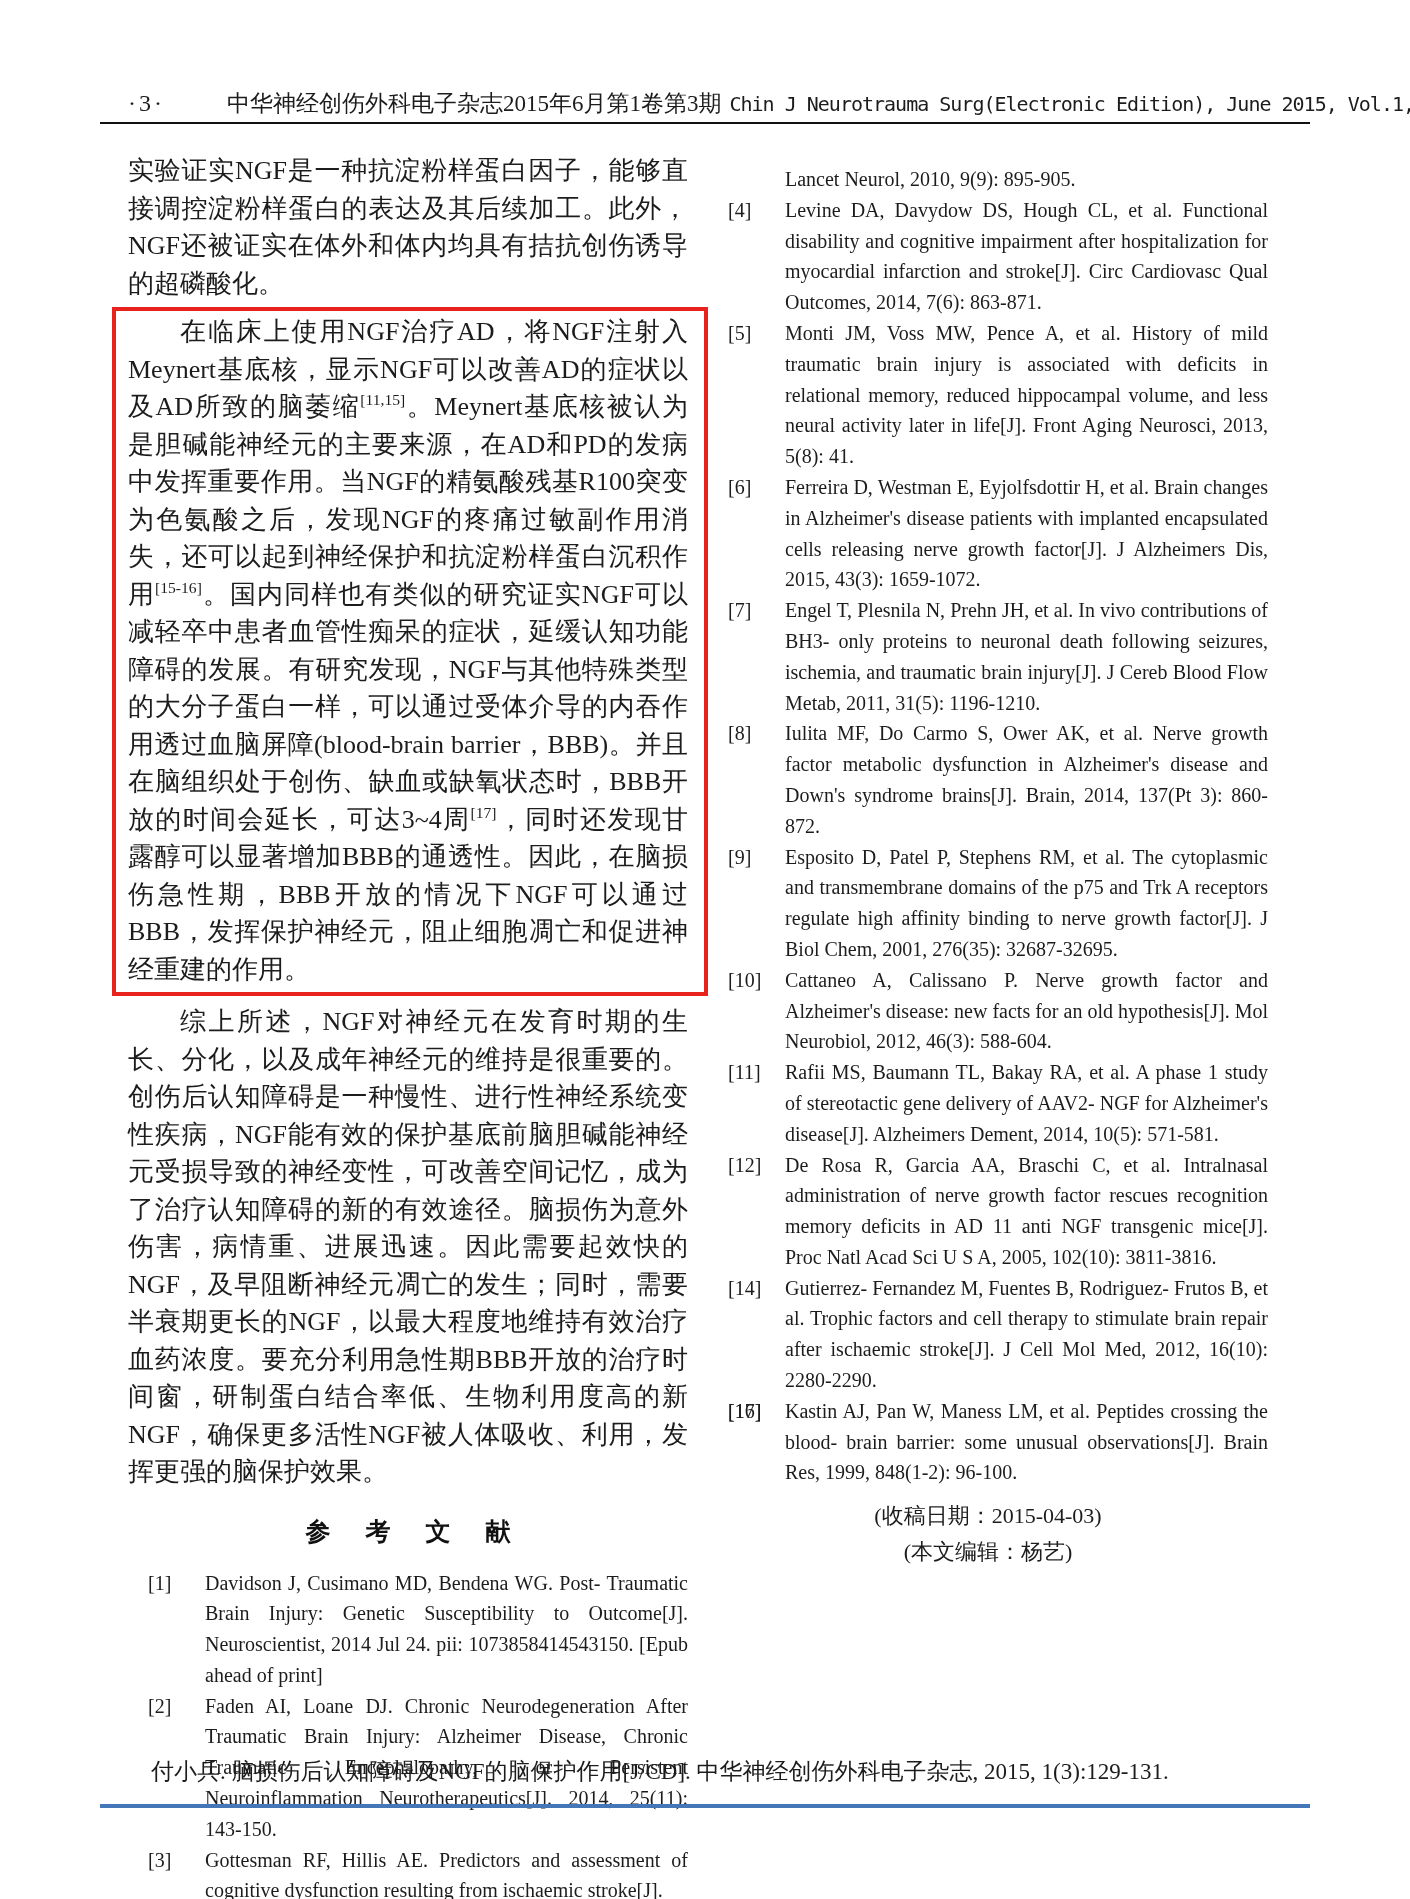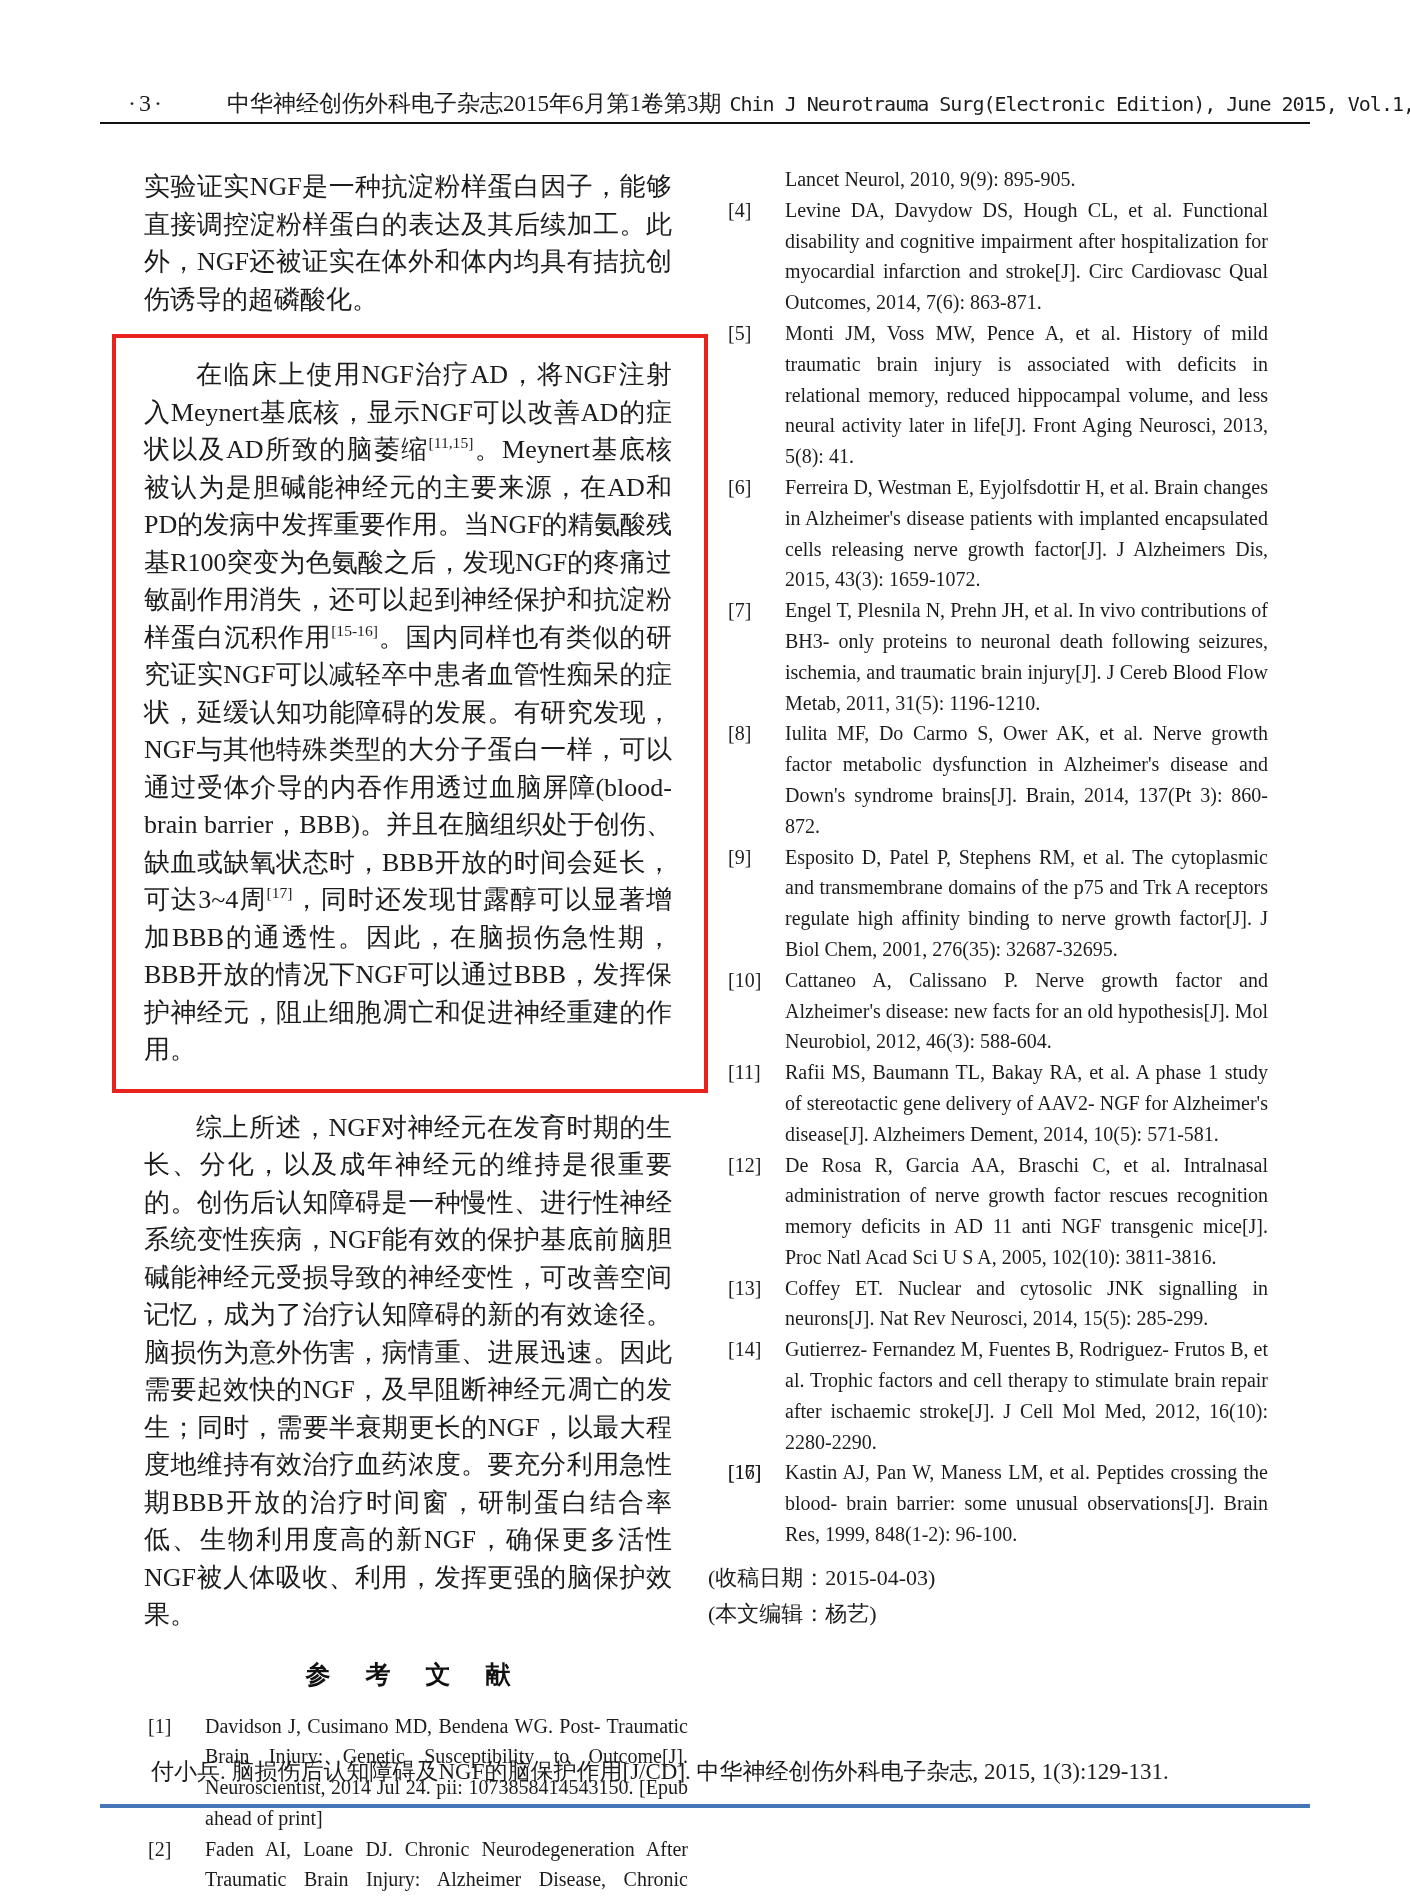--- a/index.html
+++ b/index.html
@@ -38,21 +38,21 @@
     background: #111111;
   }
 
   
   .col { position: absolute; width: 560px; }
   .col-left  { left: 128px; top: 152px; }
   .col-right { left: 708px; top: 164px; }
 
   
   .cn-para {
-    margin: 16px;
+    margin: 0;
     font-size: 26px;
     line-height: 37.5px;
     text-align: justify;
     text-indent: 2em;
   }
   .cn-para.no-indent { text-indent: 0; }
   .cn-para sup {
     font-size: 0.60em;
     line-height: 0;
     vertical-align: super;
@@ -74,21 +74,21 @@
     text-indent: 14px;
     color: #111111;
   }
 
   
   .refs { font-size: 20px; line-height: 30.8px; }
   .ref-item { position: relative; padding-left: 77px; text-align: justify; }
   .ref-num { position: absolute; left: 20px; top: 0; }
 
   .received {
-    text-align: left;
+    text-align: center;
     font-size: 22px;
     line-height: 36px;
   }
   .received.first { margin-top: 10px; }
 
   
   .footer-citation {
     position: absolute;
     left: 151px; top: 1756px;
     font-size: 23px;
@@ -134,21 +134,20 @@
         <div class="ref-item"><span class="ref-num"></span><span class="ref-text">Lancet Neurol, 2010, 9(9): 895-905.</span></div>
         <div class="ref-item"><span class="ref-num">[4]</span><span class="ref-text">Levine DA, Davydow DS, Hough CL, et al. Functional disability and cognitive impairment after hospitalization for myocardial infarction and stroke[J]. Circ Cardiovasc Qual Outcomes, 2014, 7(6): 863-871.</span></div>
         <div class="ref-item"><span class="ref-num">[5]</span><span class="ref-text">Monti JM, Voss MW, Pence A, et al. History of mild traumatic brain injury is associated with deficits in relational memory, reduced hippocampal volume, and less neural activity later in life[J]. Front Aging Neurosci, 2013, 5(8): 41.</span></div>
         <div class="ref-item"><span class="ref-num">[6]</span><span class="ref-text">Ferreira D, Westman E, Eyjolfsdottir H, et al. Brain changes in Alzheimer's disease patients with implanted encapsulated cells releasing nerve growth factor[J]. J Alzheimers Dis, 2015, 43(3): 1659-1072.</span></div>
         <div class="ref-item"><span class="ref-num">[7]</span><span class="ref-text">Engel T, Plesnila N, Prehn JH, et al. In vivo contributions of BH3- only proteins to neuronal death following seizures, ischemia, and traumatic brain injury[J]. J Cereb Blood Flow Metab, 2011, 31(5): 1196-1210.</span></div>
         <div class="ref-item"><span class="ref-num">[8]</span><span class="ref-text">Iulita MF, Do Carmo S, Ower AK, et al. Nerve growth factor metabolic dysfunction in Alzheimer's disease and Down's syndrome brains[J]. Brain, 2014, 137(Pt 3): 860-872.</span></div>
         <div class="ref-item"><span class="ref-num">[9]</span><span class="ref-text">Esposito D, Patel P, Stephens RM, et al. The cytoplasmic and transmembrane domains of the p75 and Trk A receptors regulate high affinity binding to nerve growth factor[J]. J Biol Chem, 2001, 276(35): 32687-32695.</span></div>
         <div class="ref-item"><span class="ref-num">[10]</span><span class="ref-text">Cattaneo A, Calissano P. Nerve growth factor and Alzheimer's disease: new facts for an old hypothesis[J]. Mol Neurobiol, 2012, 46(3): 588-604.</span></div>
         <div class="ref-item"><span class="ref-num">[11]</span><span class="ref-text">Rafii MS, Baumann TL, Bakay RA, et al. A phase 1 study of stereotactic gene delivery of AAV2- NGF for Alzheimer's disease[J]. Alzheimers Dement, 2014, 10(5): 571-581.</span></div>
         <div class="ref-item"><span class="ref-num">[12]</span><span class="ref-text">De Rosa R, Garcia AA, Braschi C, et al. Intralnasal administration of nerve growth factor rescues recognition memory deficits in AD 11 anti NGF transgenic mice[J]. Proc Natl Acad Sci U S A, 2005, 102(10): 3811-3816.</span></div>
-        <div class="ref-item"><span class="ref-num">[13]</span><span class="ref-text">Coffey ET. Nuclear and cytosolic JNK signalling in neurons[J]. Nat Rev Neurosci, 2014, 15(5): 285-299.</span></div>
         <div class="ref-item"><span class="ref-num">[14]</span><span class="ref-text">Gutierrez- Fernandez M, Fuentes B, Rodriguez- Frutos B, et al. Trophic factors and cell therapy to stimulate brain repair after ischaemic stroke[J]. J Cell Mol Med, 2012, 16(10): 2280-2290.</span></div>
         <div class="ref-item"><span class="ref-num">[16]</span></div>
         <div class="ref-item"><span class="ref-num">[17]</span><span class="ref-text">Kastin AJ, Pan W, Maness LM, et al. Peptides crossing the blood- brain barrier: some unusual observations[J]. Brain Res, 1999, 848(1-2): 96-100.</span></div>
       </div>
     <div class="received first">(收稿日期：2015-04-03)</div>
     <div class="received">(本文编辑：杨艺)</div>
   </div>
 
   <div class="footer-citation">付小兵. 脑损伤后认知障碍及NGF的脑保护作用[J/CD]. 中华神经创伤外科电子杂志, 2015, 1(3):129-131.</div>
   <div class="footer-rule"></div>

